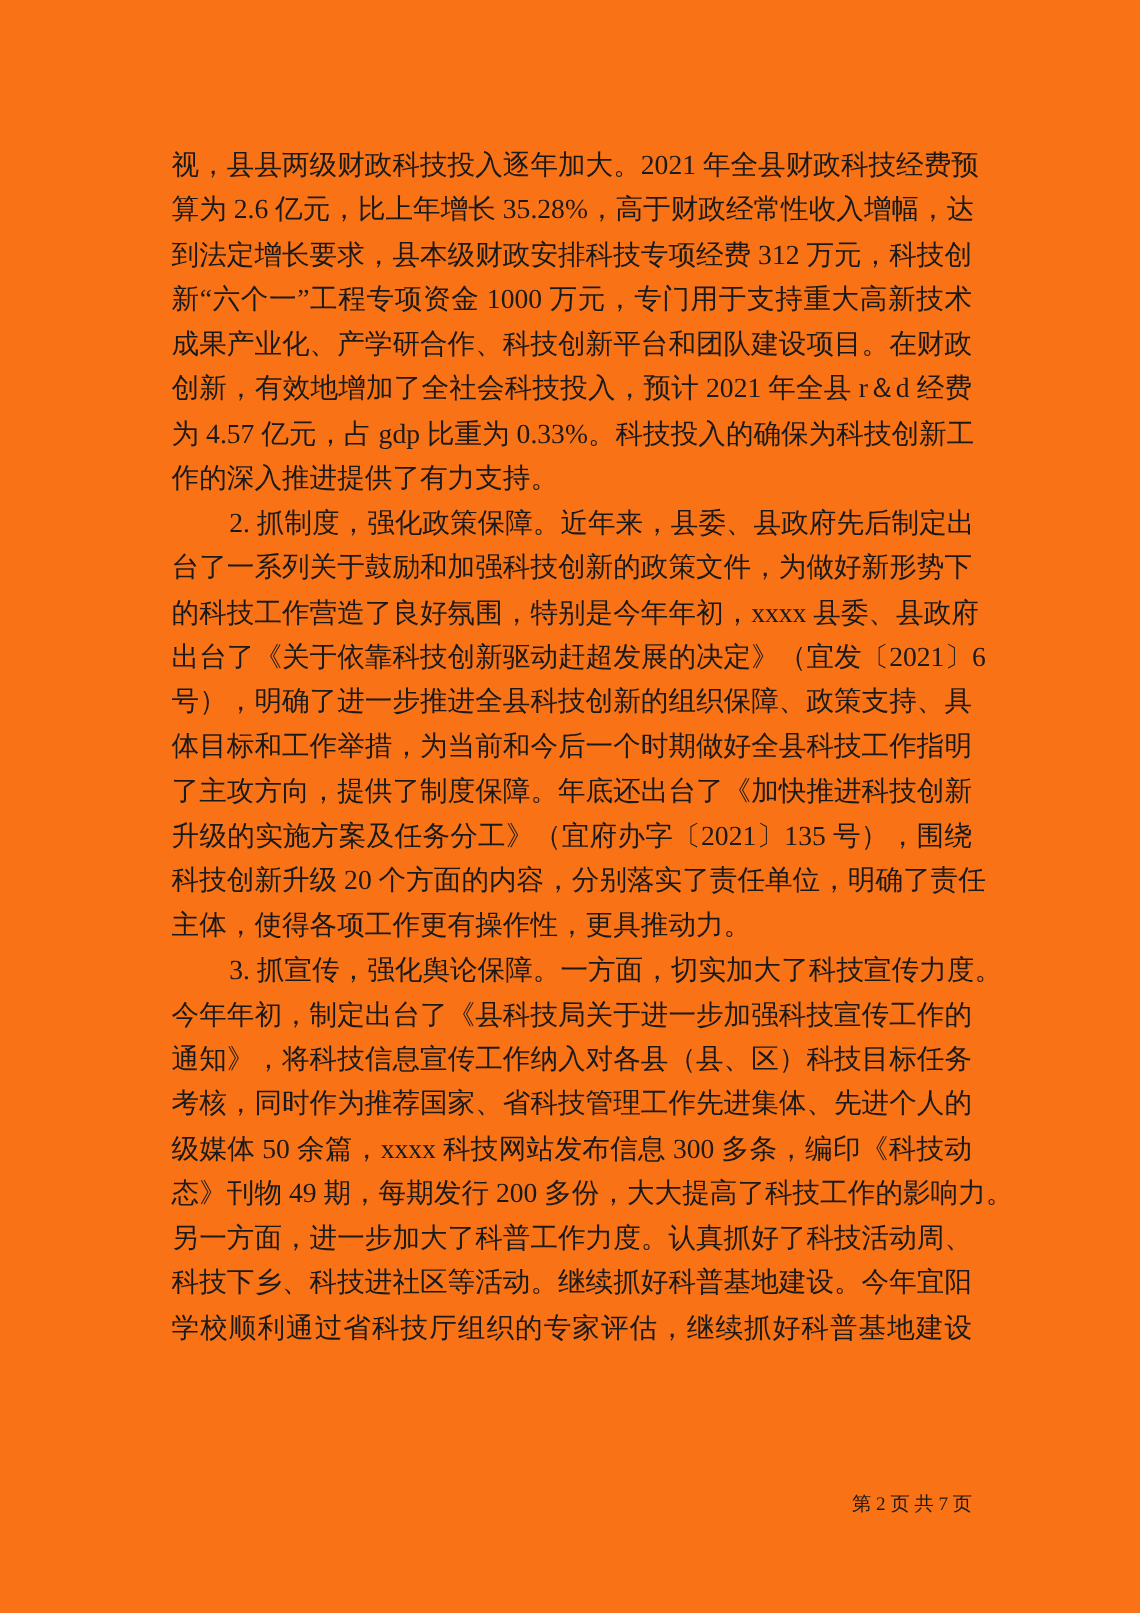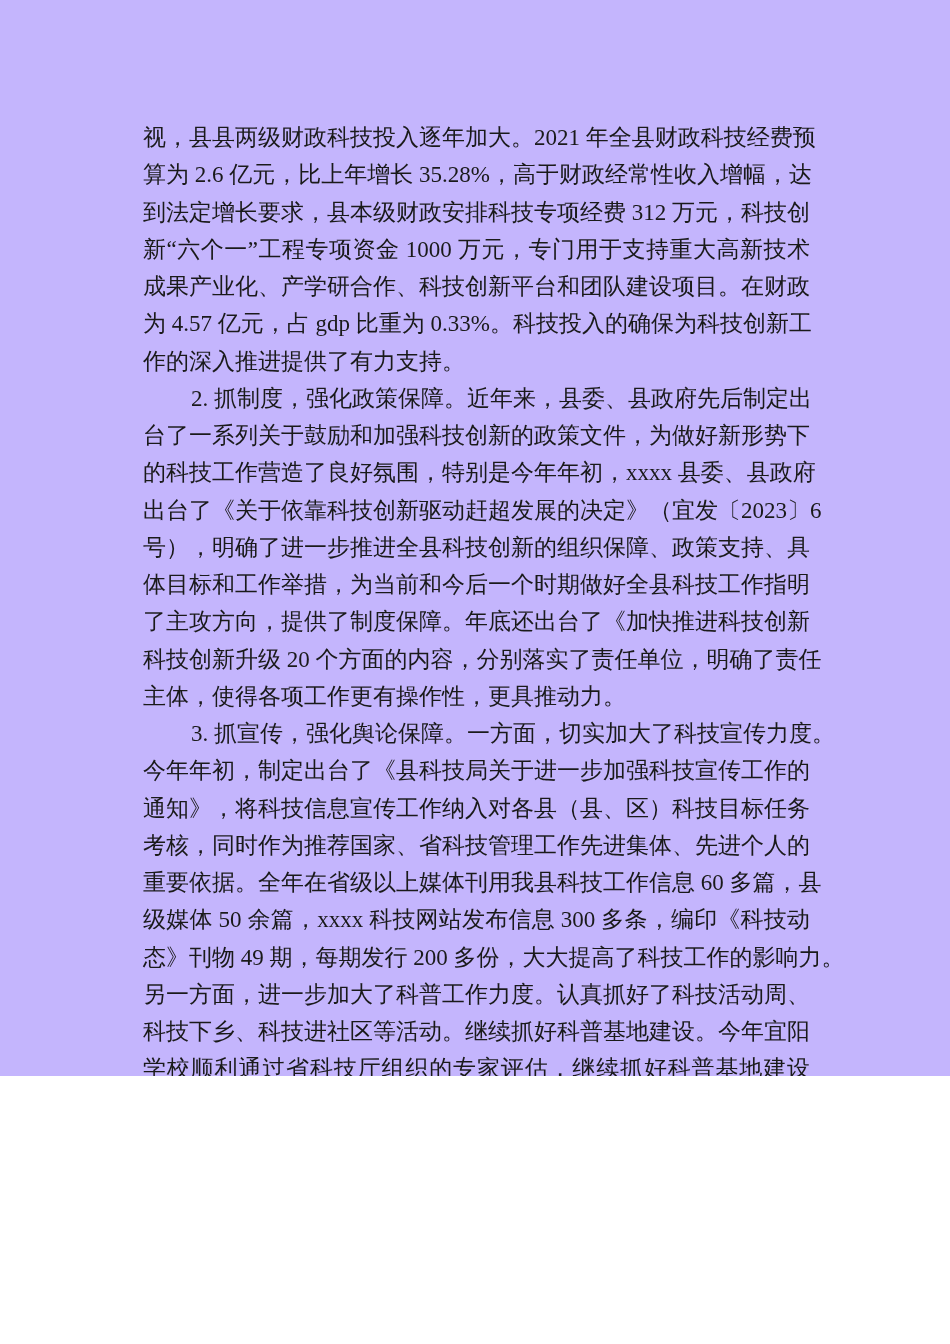--- a/index.html
+++ b/index.html
@@ -8,22 +8,22 @@
     background: #ffffff;
   }
   body {
     width: 950px;
     height: 1344px;
     font-family: "Liberation Serif", "DejaVu Serif", serif;
   }
   .page {
     position: relative;
     width: 950px;
-    height: 1076px;
-    background: #c4b5fd;
+    height: 1344px;
+    background: #f97316;
     overflow: hidden;
   }
   .text-block {
     position: absolute;
     left: 143px;
     top: 119px;
     width: 667px;
   }
   .para {
     margin: 0;
@@ -62,40 +62,41 @@
 <body>
 
 <div class="page">
   <div class="text-block" id="text-block">
       <div class="para">
         <div class="line justify">视，县县两级财政科技投入逐年加大。2021 年全县财政科技经费预</div>
         <div class="line justify">算为 2.6 亿元，比上年增长 35.28%，高于财政经常性收入增幅，达</div>
         <div class="line justify">到法定增长要求，县本级财政安排科技专项经费 312 万元，科技创</div>
         <div class="line justify">新“六个一”工程专项资金 1000 万元，专门用于支持重大高新技术</div>
         <div class="line justify">成果产业化、产学研合作、科技创新平台和团队建设项目。在财政</div>
+        <div class="line justify">创新，有效地增加了全社会科技投入，预计 2021 年全县 r＆d 经费</div>
         <div class="line justify">为 4.57 亿元，占 gdp 比重为 0.33%。科技投入的确保为科技创新工</div>
         <div class="line nojustify">作的深入推进提供了有力支持。</div>
       </div>
       <div class="para">
         <div class="line justify indent">2. 抓制度，强化政策保障。近年来，县委、县政府先后制定出</div>
         <div class="line justify">台了一系列关于鼓励和加强科技创新的政策文件，为做好新形势下</div>
         <div class="line justify">的科技工作营造了良好氛围，特别是今年年初，xxxx 县委、县政府</div>
-        <div class="line justify">出台了《关于依靠科技创新驱动赶超发展的决定》（宜发〔2023〕6</div>
+        <div class="line justify">出台了《关于依靠科技创新驱动赶超发展的决定》（宜发〔2021〕6</div>
         <div class="line justify">号），明确了进一步推进全县科技创新的组织保障、政策支持、具</div>
         <div class="line justify">体目标和工作举措，为当前和今后一个时期做好全县科技工作指明</div>
         <div class="line justify">了主攻方向，提供了制度保障。年底还出台了《加快推进科技创新</div>
+        <div class="line justify">升级的实施方案及任务分工》（宜府办字〔2021〕135 号），围绕</div>
         <div class="line justify">科技创新升级 20 个方面的内容，分别落实了责任单位，明确了责任</div>
         <div class="line nojustify">主体，使得各项工作更有操作性，更具推动力。</div>
       </div>
       <div class="para">
         <div class="line justify indent">3. 抓宣传，强化舆论保障。一方面，切实加大了科技宣传力度。</div>
         <div class="line justify">今年年初，制定出台了《县科技局关于进一步加强科技宣传工作的</div>
         <div class="line justify">通知》，将科技信息宣传工作纳入对各县（县、区）科技目标任务</div>
         <div class="line justify">考核，同时作为推荐国家、省科技管理工作先进集体、先进个人的</div>
-        <div class="line justify">重要依据。全年在省级以上媒体刊用我县科技工作信息 60 多篇，县</div>
         <div class="line justify">级媒体 50 余篇，xxxx 科技网站发布信息 300 多条，编印《科技动</div>
         <div class="line justify">态》刊物 49 期，每期发行 200 多份，大大提高了科技工作的影响力。</div>
         <div class="line justify">另一方面，进一步加大了科普工作力度。认真抓好了科技活动周、</div>
         <div class="line justify">科技下乡、科技进社区等活动。继续抓好科普基地建设。今年宜阳</div>
         <div class="line justify">学校顺利通过省科技厅组织的专家评估，继续抓好科普基地建设</div>
       </div>
     </div>
   <div class="footer">第 2 页 共 7 页</div>
 </div>
 

